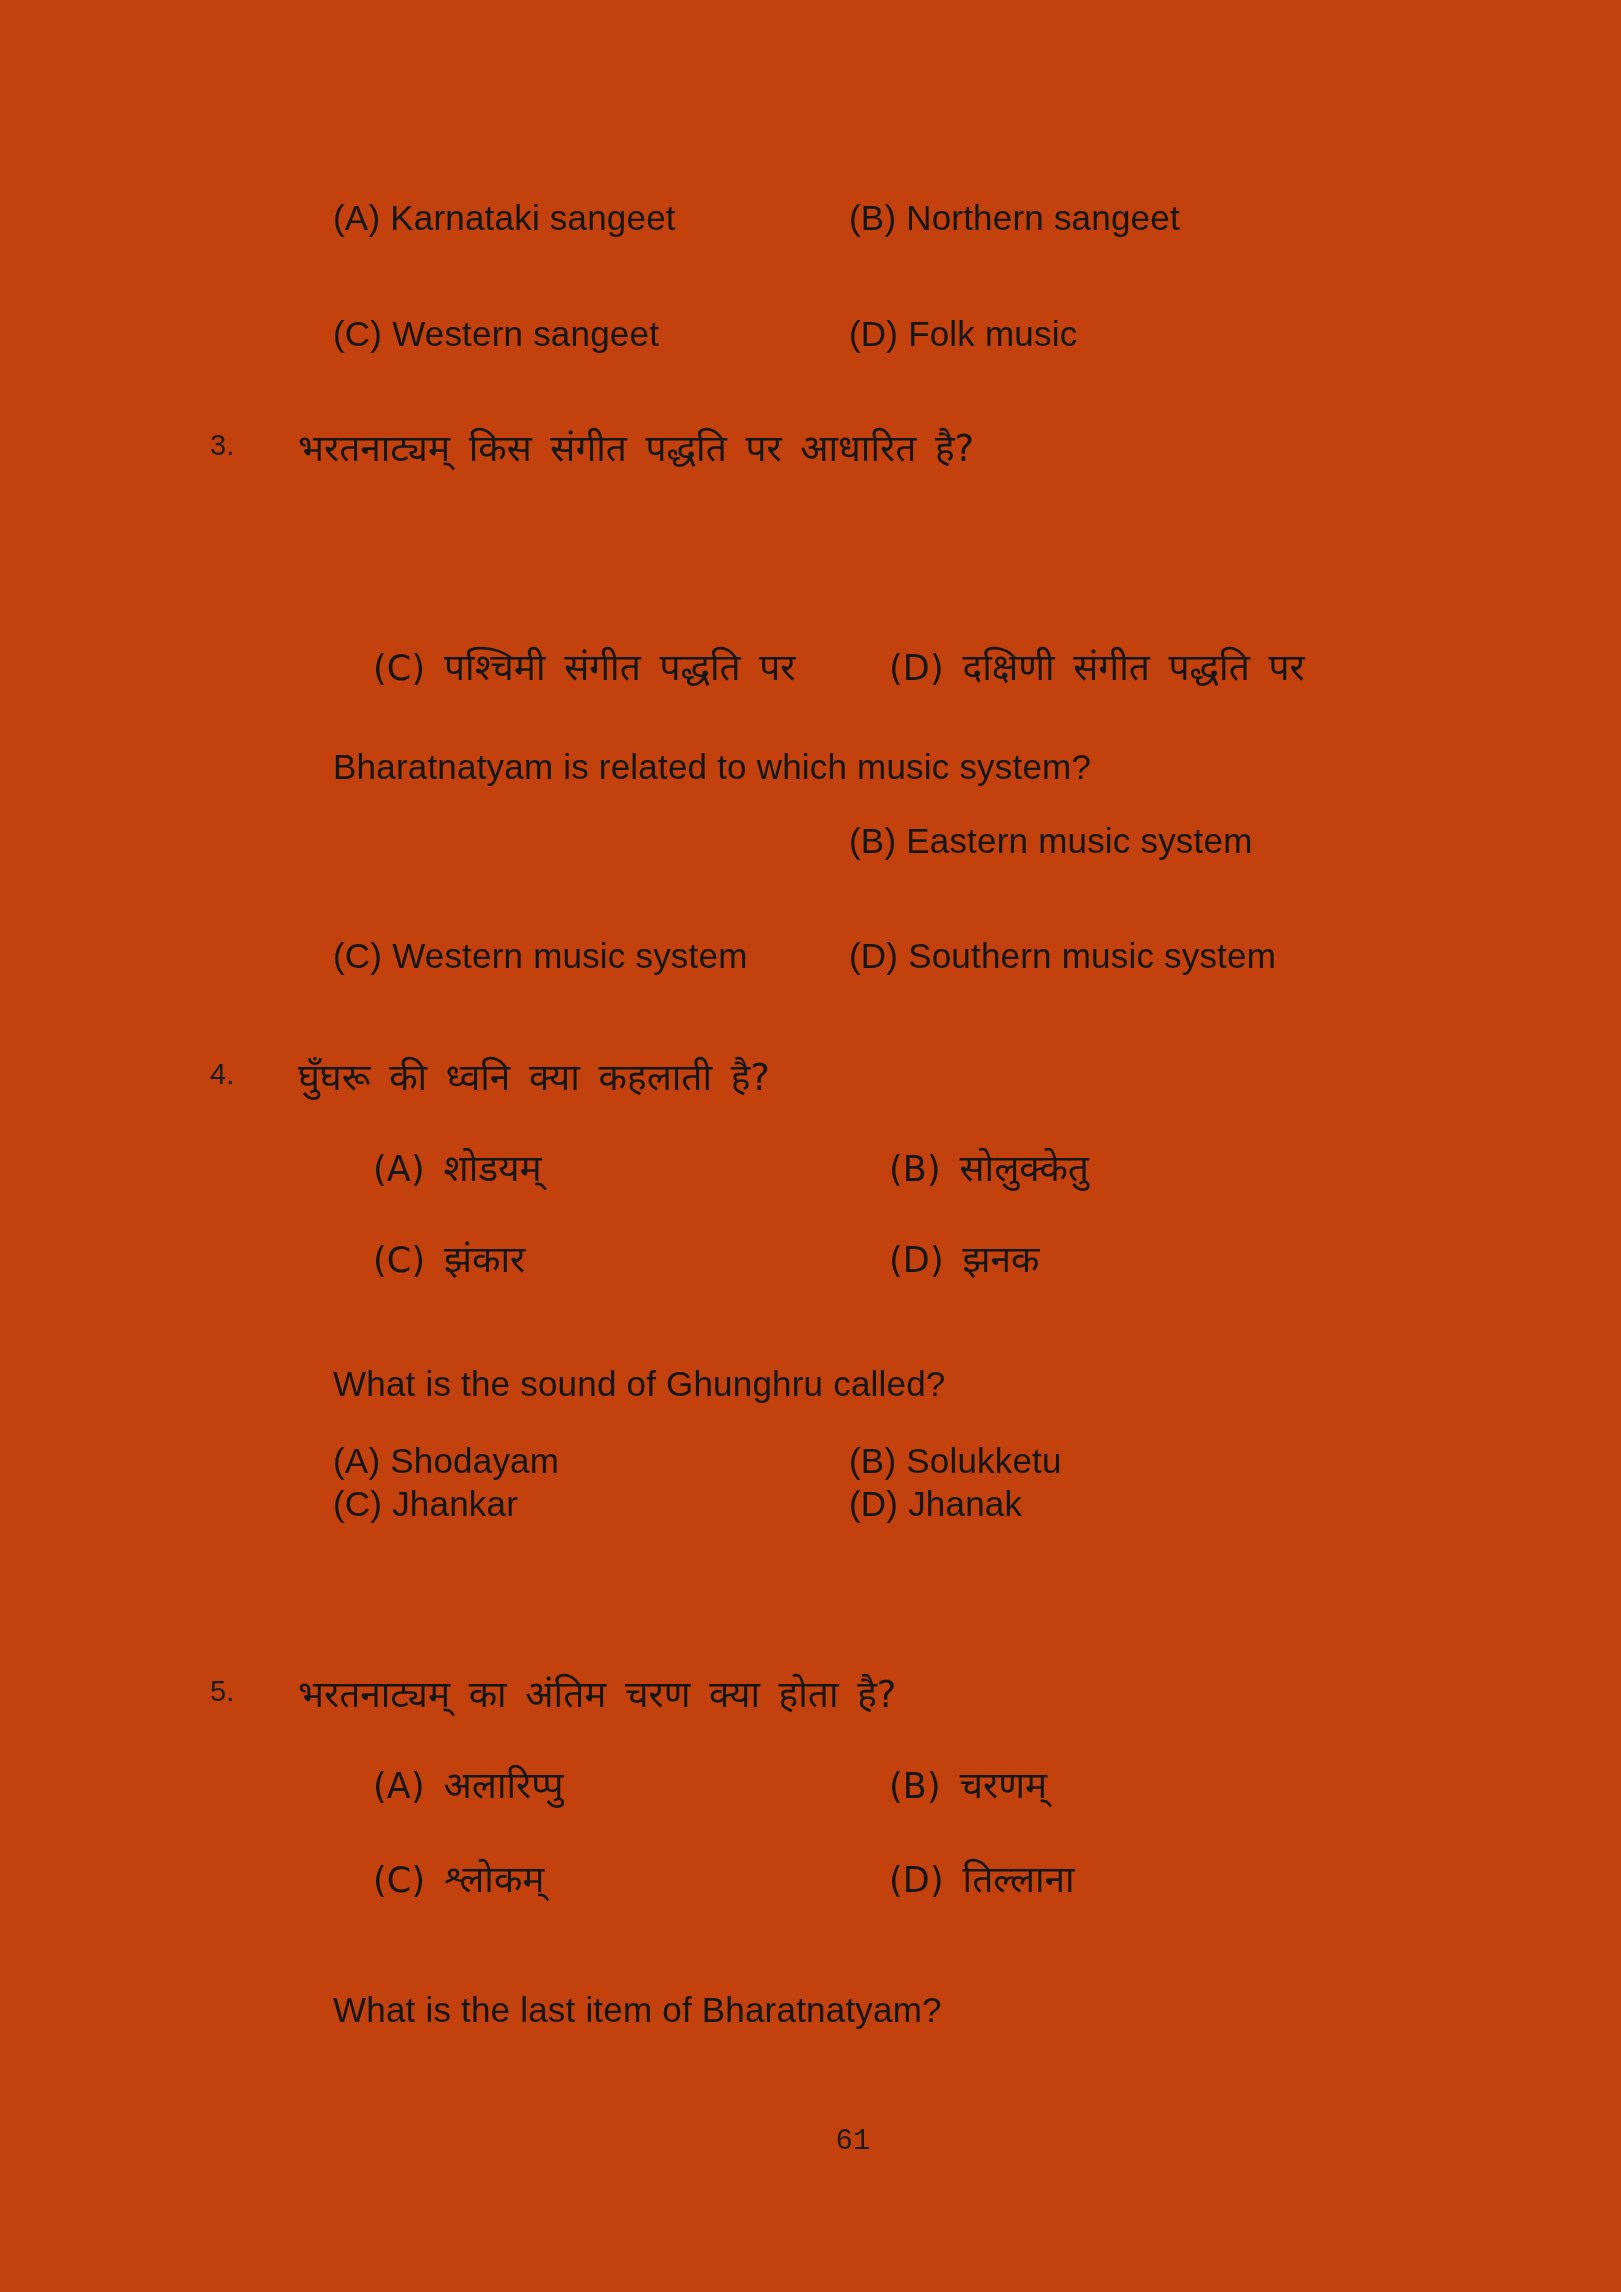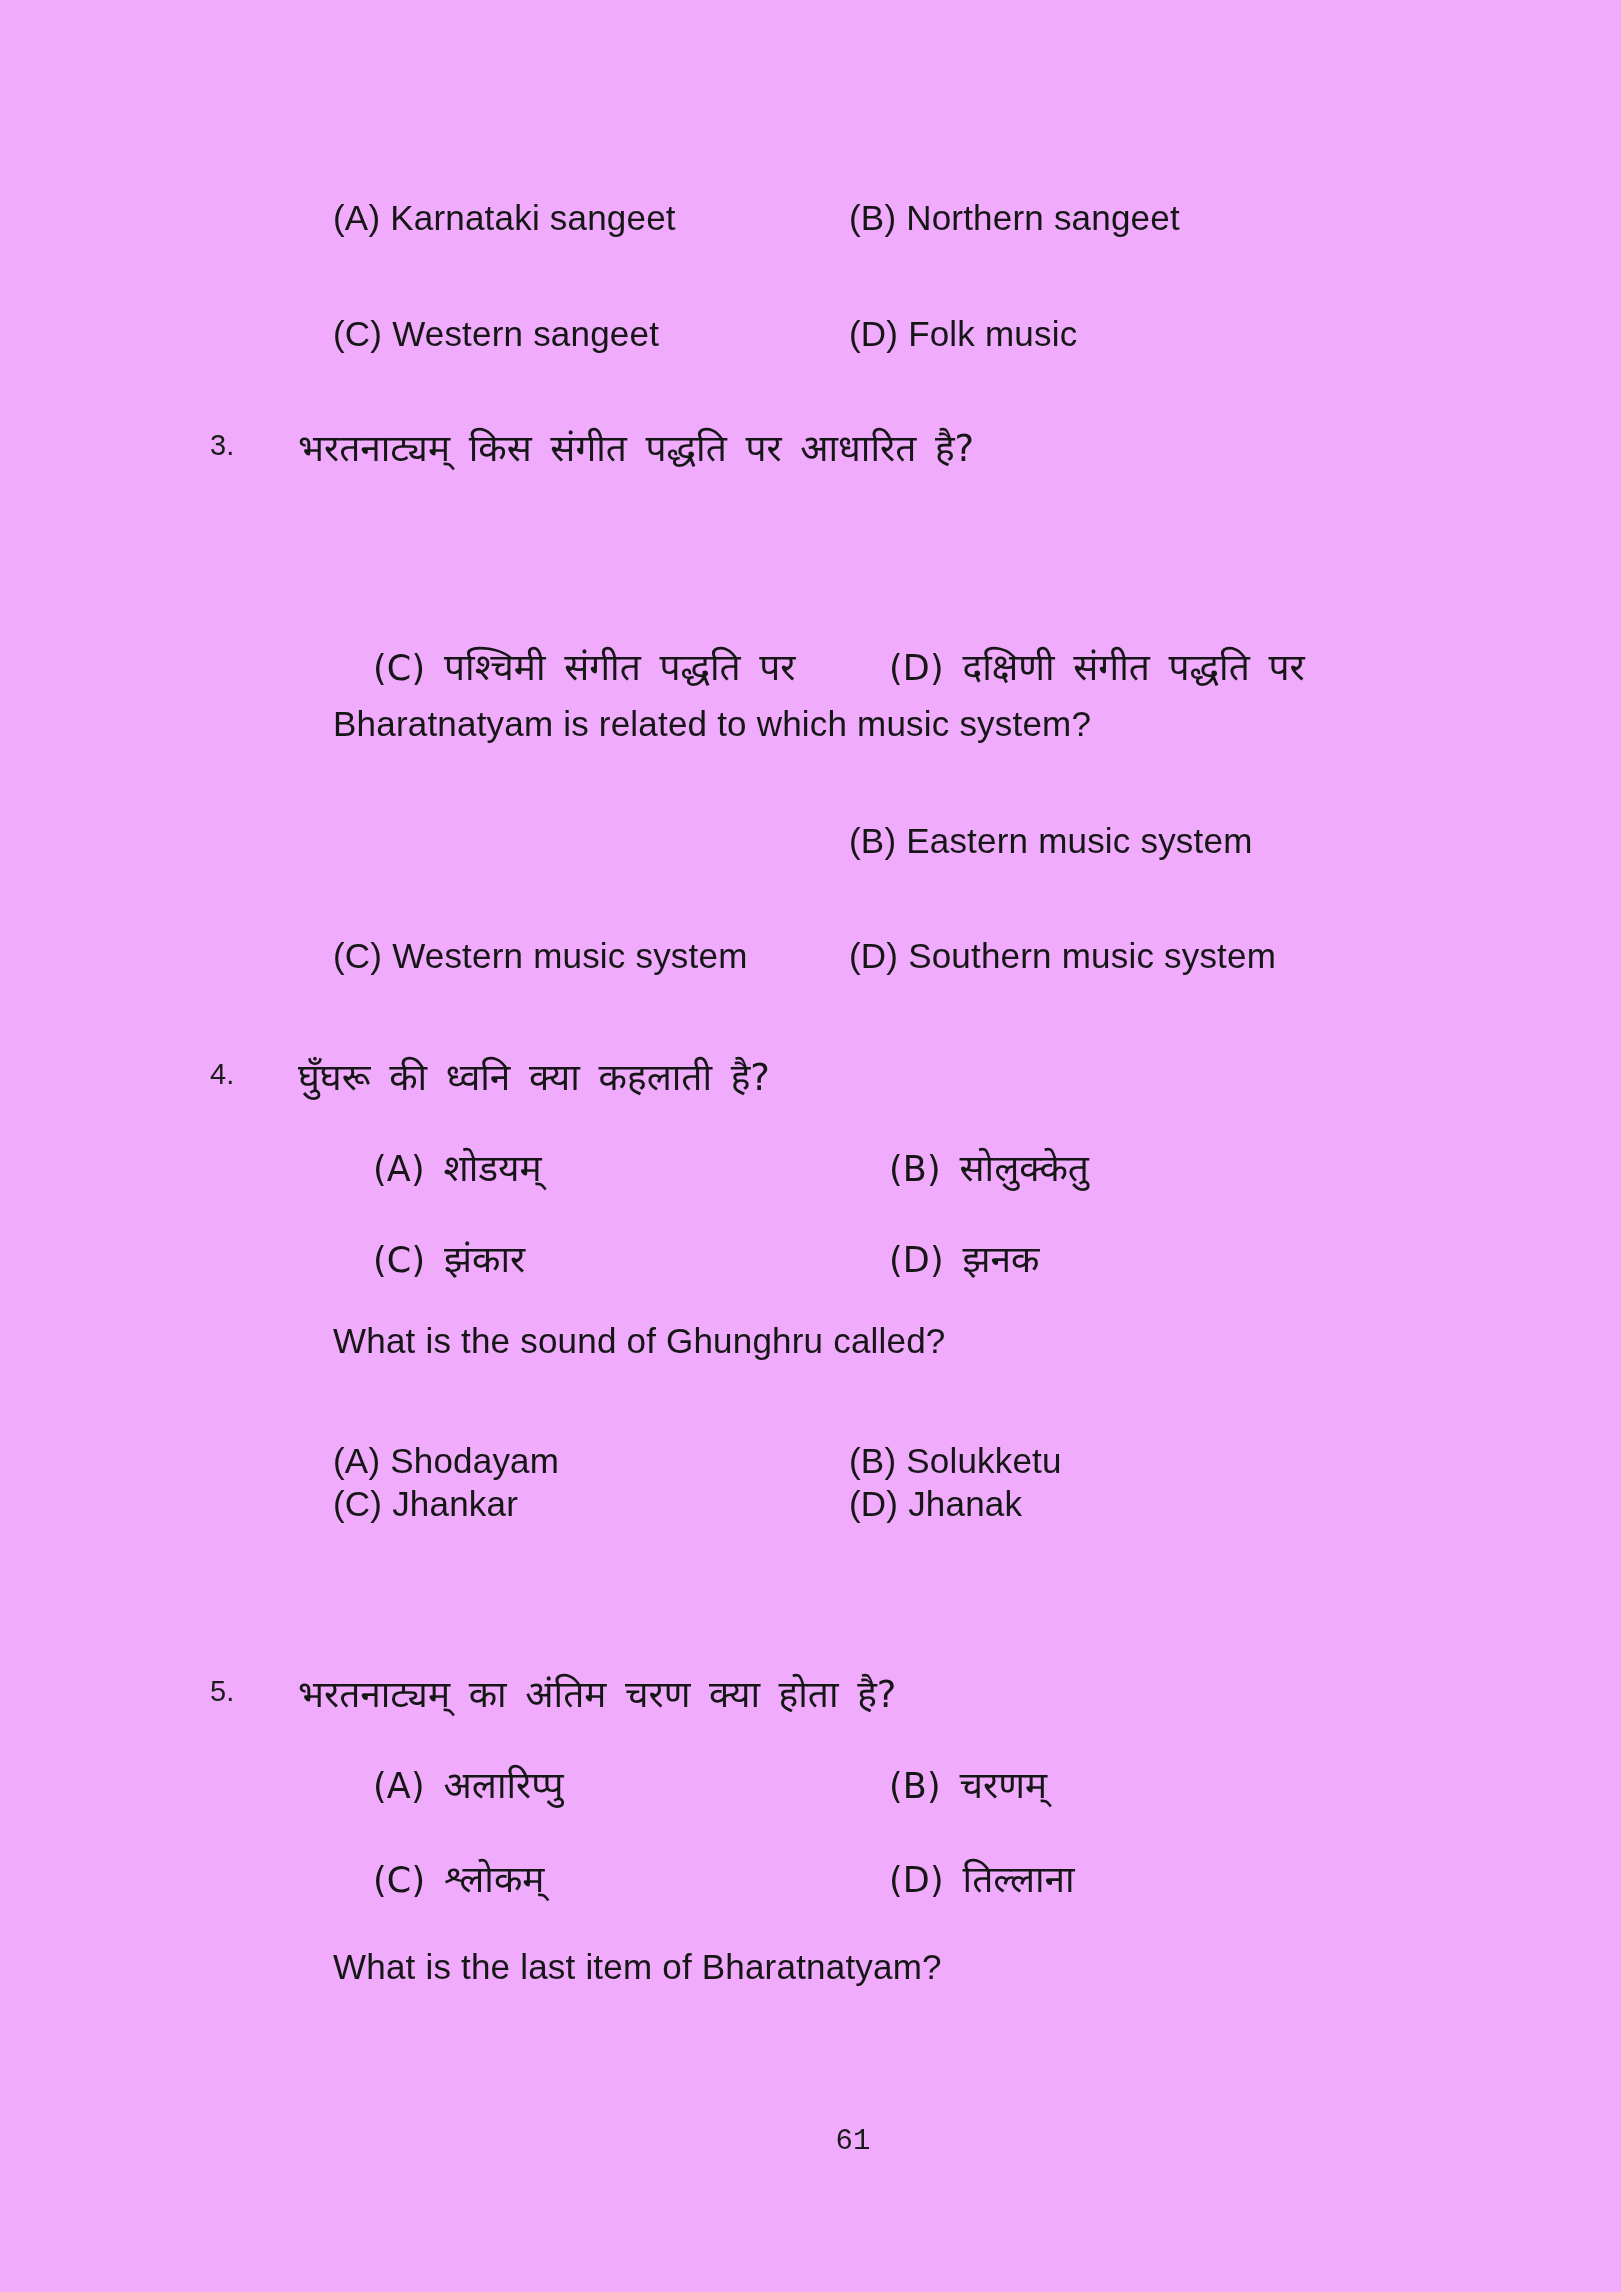--- a/index.html
+++ b/index.html
@@ -4,21 +4,21 @@
 <style>
   html, body {
     margin: 0;
     padding: 0;
     background: #ffffff;
   }
   .page {
     position: relative;
     width: 1621px;
     height: 2293px;
-    background: #f0abfc;
+    background: #c2410c;
     color: #161616;
     font-family: "Liberation Sans", "DejaVu Sans", sans-serif;
     overflow: hidden;
   }
   .line {
     position: absolute;
     left: 0;
     right: 0;
     height: 47px;
     white-space: nowrap;
@@ -32,21 +32,21 @@
     word-spacing: 6.9px;
     margin-left: 40px;
   }
   .qnum {
     position: absolute;
     left: 210px;
     font-size: 29px;
     color: #1c1c1c;
   }
   .qtext { position: absolute; left: 258px; }
-  .enq { position: absolute; left: 333px; }
+  .enq { position: absolute; left: 333px; margin-top: 43px; }
   .page-number {
     position: absolute;
     left: 804px;
     width: 98px;
     text-align: center;
     font-family: "Liberation Mono", "DejaVu Sans Mono", monospace;
     font-size: 29px;
     color: #1a1a1a;
   }
   .lbl { display: inline; }

